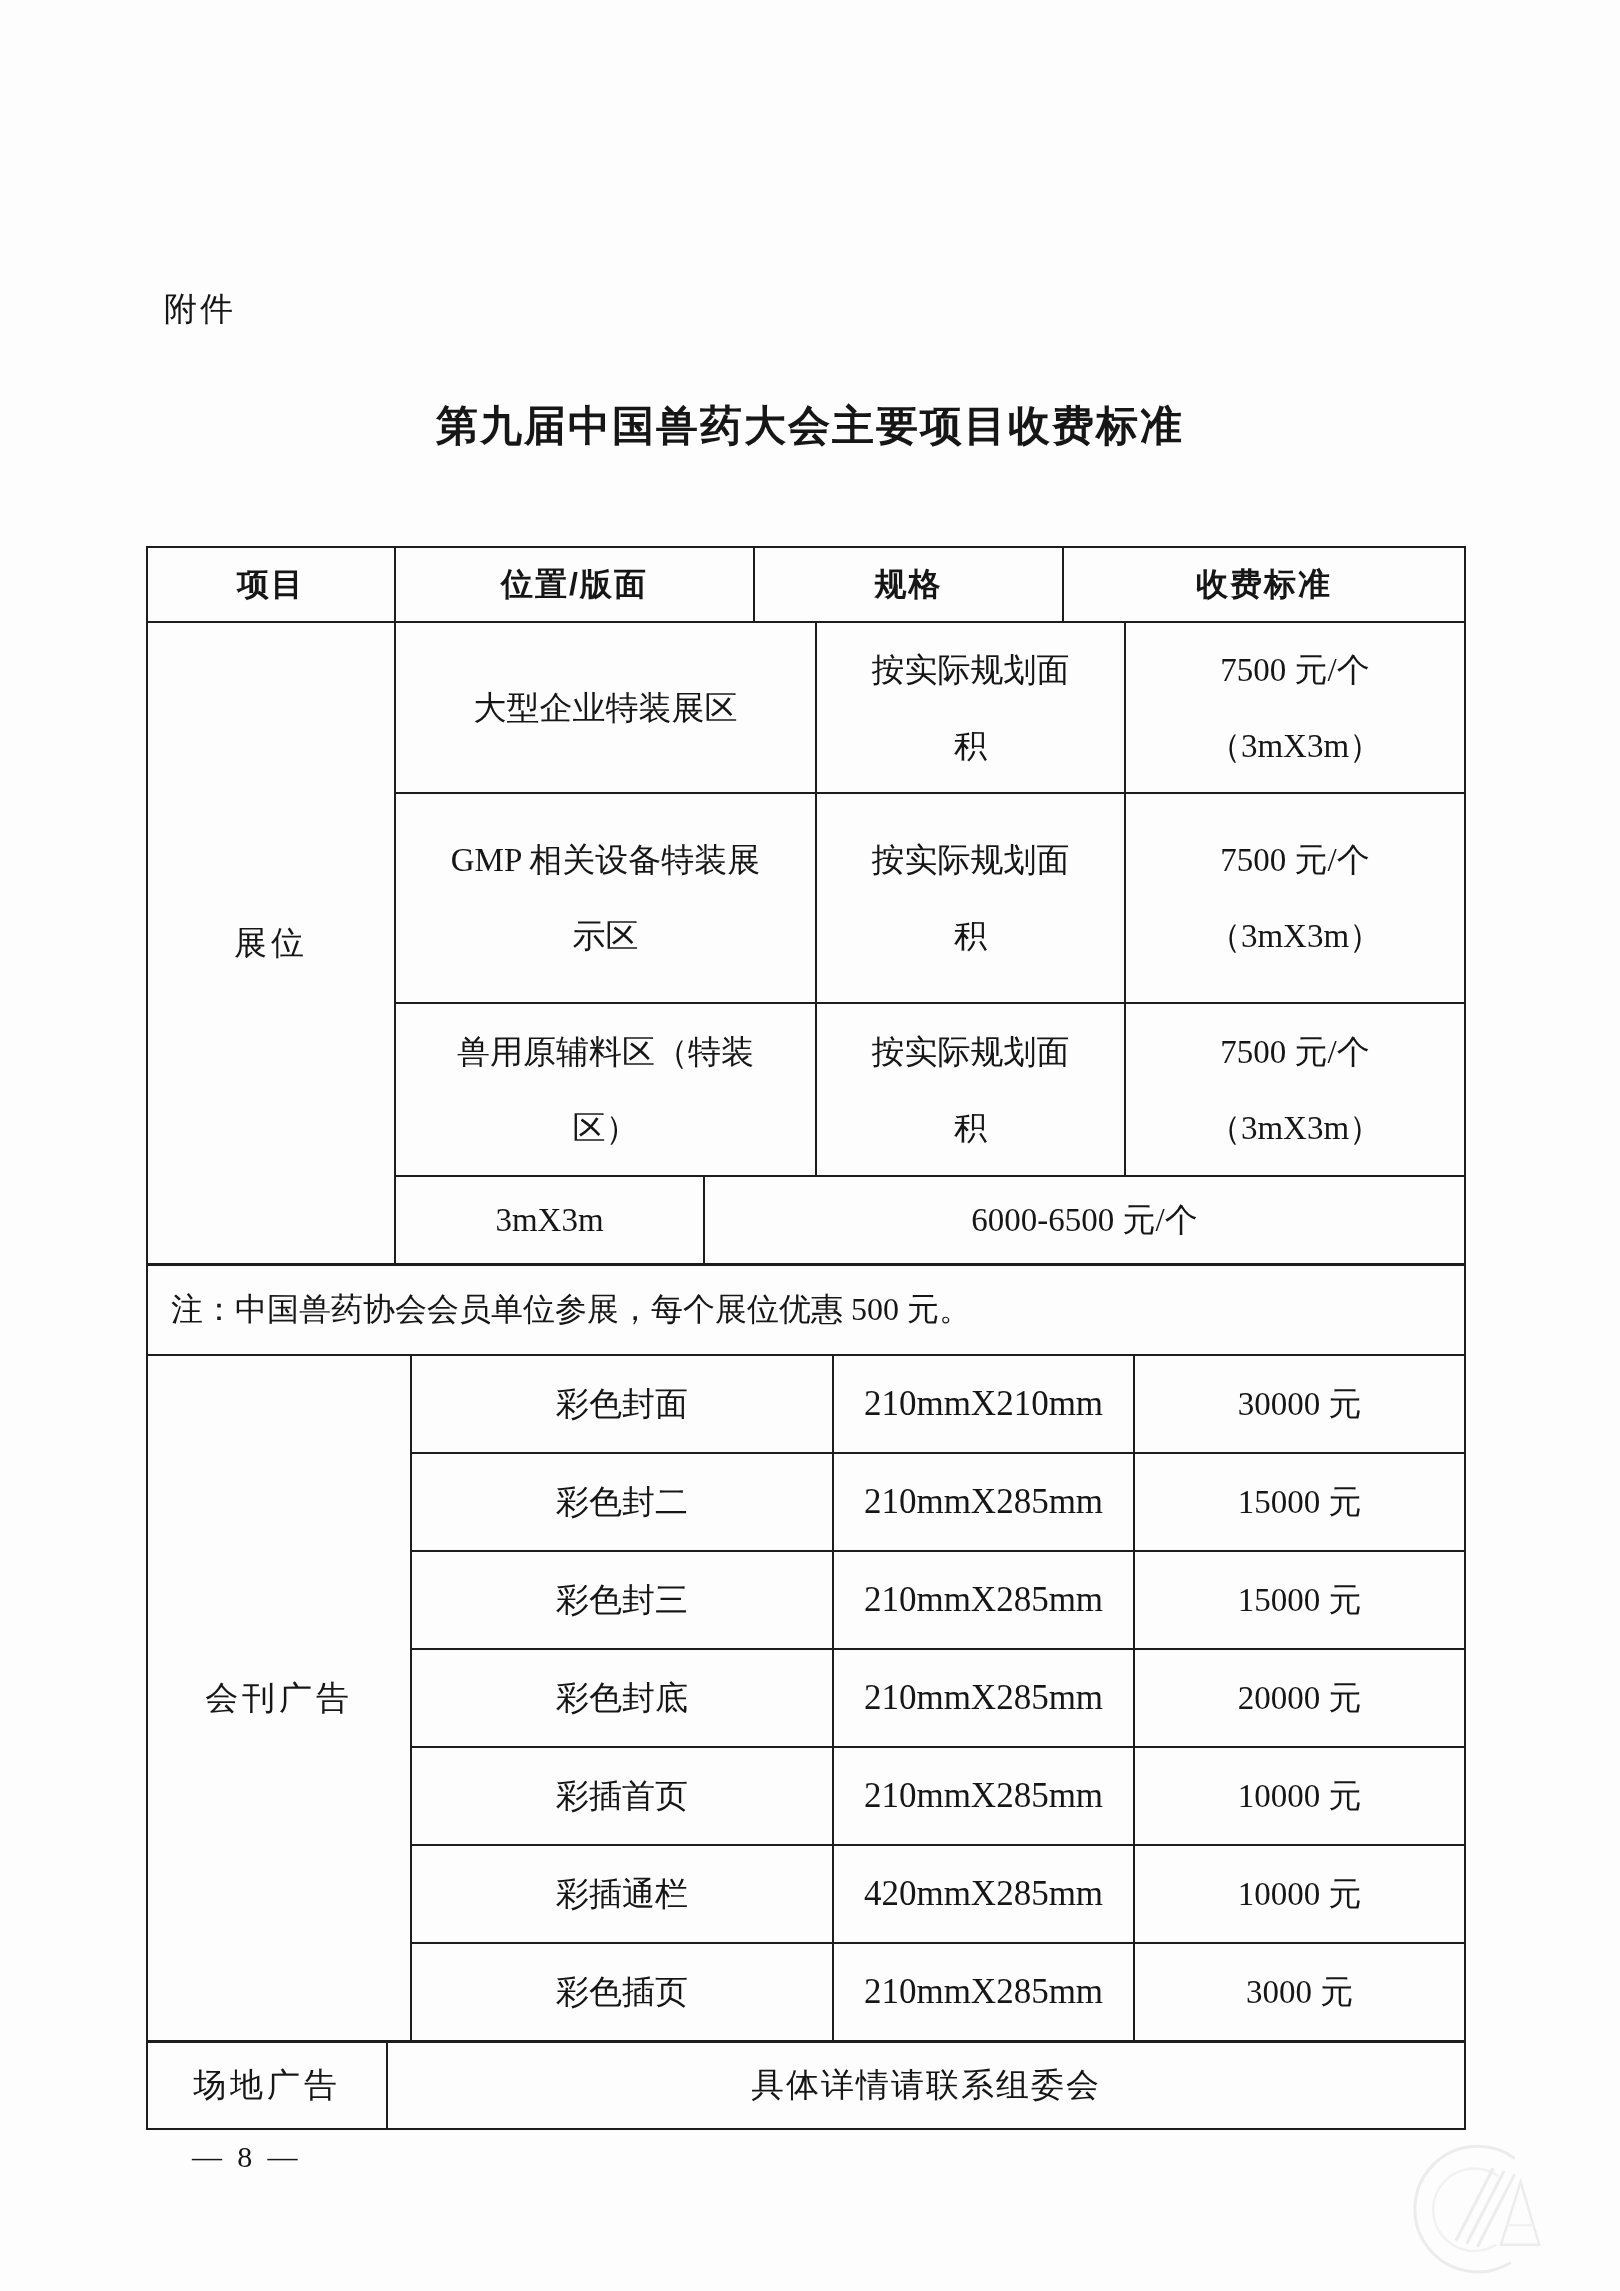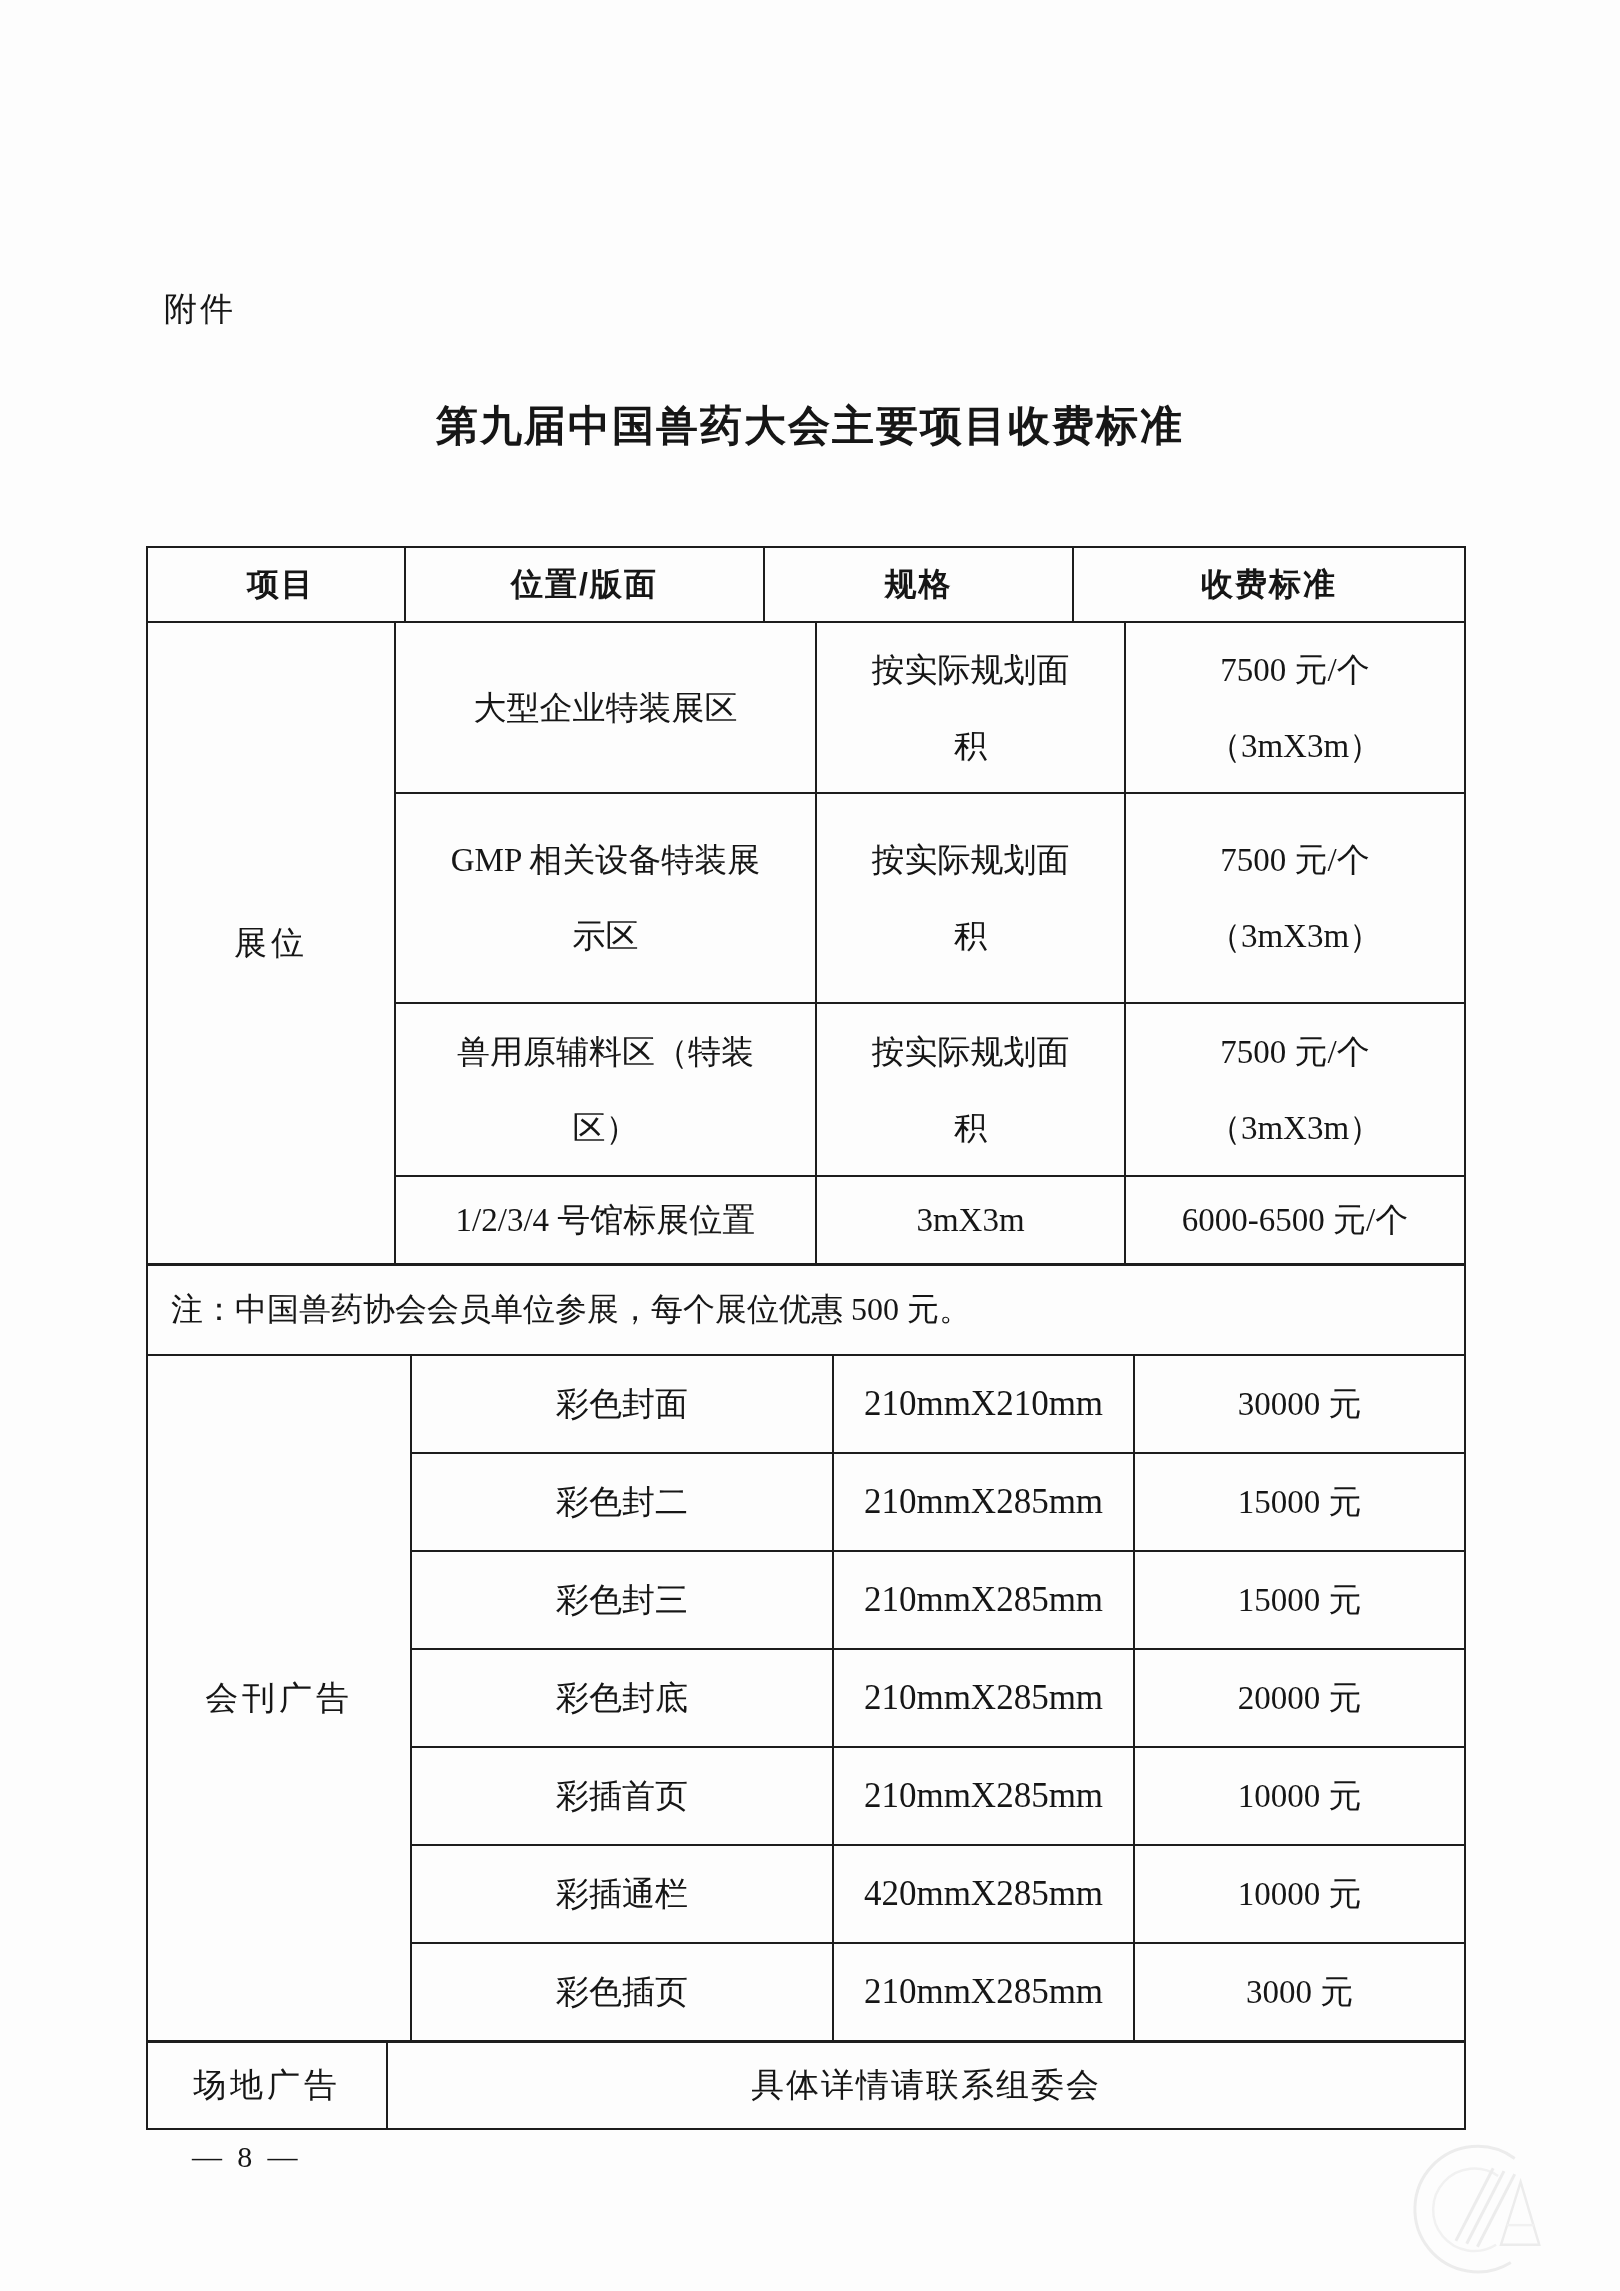--- a/index.html
+++ b/index.html
@@ -30,21 +30,21 @@
   }
   .row { display: flex; }
   .cell {
     display: flex; align-items: center; justify-content: center;
     text-align: center;
     font-size: 33px;
     white-space: pre-line;
     border-right: 2px solid #1d1d1d;
   }
   .cell.last { border-right: none; }
-  .header-row { height: 75px; border-bottom: 2px solid #1d1d1d; padding-left: 10px; }
+  .header-row { height: 75px; border-bottom: 2px solid #1d1d1d; }
   .header-row .cell {
     font-family: "Liberation Sans", sans-serif;
     font-weight: 700; font-size: 32px; letter-spacing: 2px;
   }
   
   .tc1 { width: 248px; }
   .tc2 { width: 359px; }
   .tc3 { width: 309px; }
   .tc4 { flex: 1; }
   .section { display: flex; }
@@ -135,21 +135,20 @@
       </div>
       <div class="row booth-row h3">
         <div class="cell bc1">兽用原辅料区（特装
 区）</div>
         <div class="cell bc2">按实际规划面
 积</div>
         <div class="cell bc3 last">7500 元/个
 （3mX3m）</div>
       </div>
       <div class="row booth-row h4">
-        <div class="cell bc1">1/2/3/4 号馆标展位置</div>
         <div class="cell bc2">3mX3m</div>
         <div class="cell bc3 last">6000-6500 元/个</div>
       </div>
     </div>
   </div>
 
   <div class="note-row">
     <span>注：中国兽药协会会员单位参展，每个展位优惠 500 元。</span>
   </div>
 

